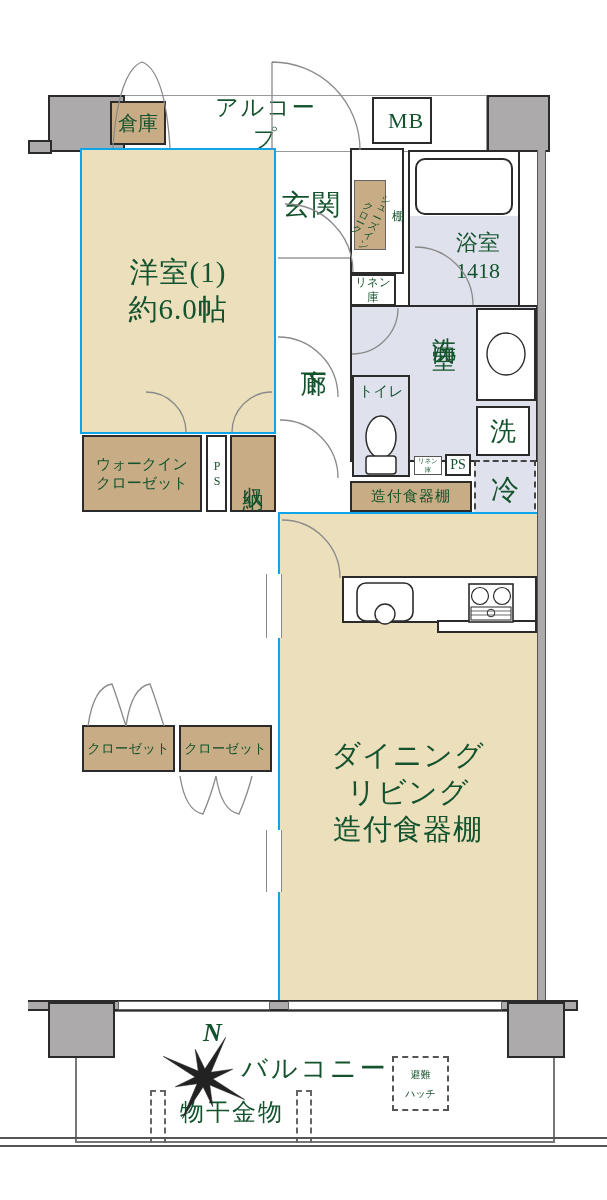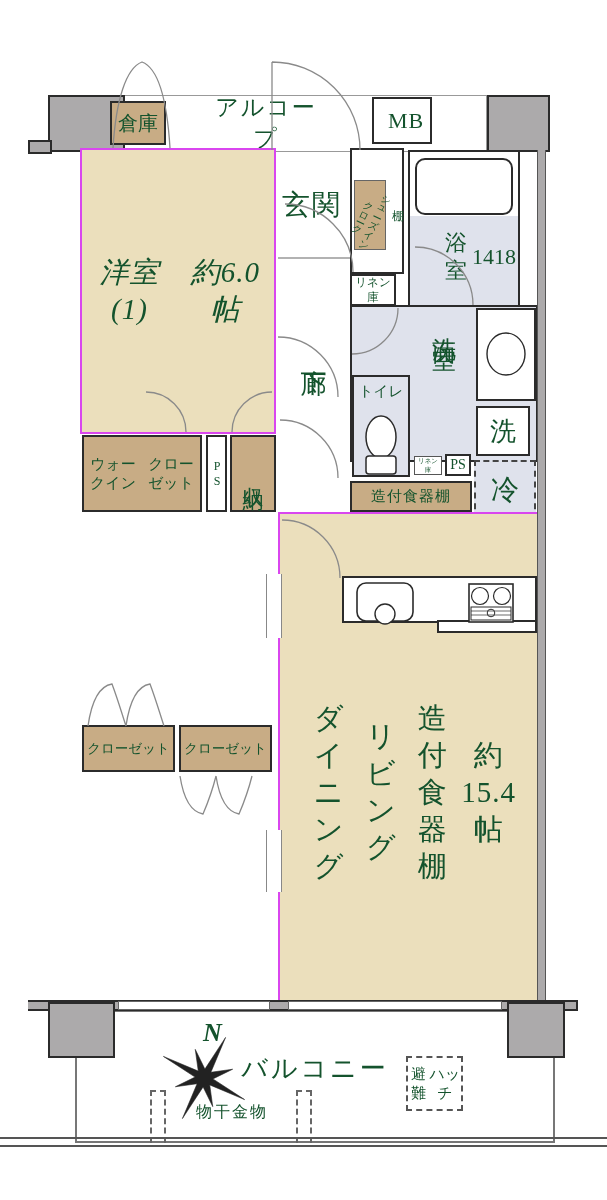--- a/index.html
+++ b/index.html
@@ -1,26 +1,26 @@
 <!DOCTYPE html>
 <html><head>
 <meta charset="utf-8">
 <style>
   html,body{margin:0;padding:0;background:#fff;}
   #plan{position:relative;width:607px;height:1200px;background:#fff;overflow:hidden;
         font-family:"Liberation Serif","DejaVu Serif",serif;color:#14532d;}
   .abs{position:absolute;box-sizing:border-box;}
-  .room{background:#EBDFBC;border:2px solid #d946ef;font-style:italic;}
+  .room{background:#EBDFBC;border:2px solid #0ea5e9;}
   .tan{background:#C8AC85;border:2px solid #2b2b2b;}
   .wet{background:#DFE2EC;}
   .wetb{background:#DFE2EC;border:2px solid #2b2b2b;}
   .whiteb{background:#fff;border:2px solid #2b2b2b;}
   .wall{background:#ACAAAB;border:2px solid #2b2b2b;}
   .cc{display:flex;align-items:center;justify-content:center;text-align:center;}
-  .col{flex-direction:row;justify-content:flex-end;}
+  .col{flex-direction:column;}
   .v{writing-mode:vertical-rl;text-orientation:upright;letter-spacing:1px;}
   .roomlbl{font-size:29px;line-height:37px;letter-spacing:1px;}
   .sicwrap{display:flex;flex-direction:row-reverse;gap:1px;transform:rotate(26deg);
            font-size:10px;line-height:12px;}
   svg{display:block;}
 </style>
 </head>
 <body>
 
 <div id="plan">
@@ -112,46 +112,45 @@
   <div class="abs tan cc" style="left:179px;top:725px;width:93px;height:47px;font-size:13.5px;">
       <span>クローゼット</span>
     </div>
 
 
   <div class="abs room" style="left:278px;top:512px;width:261px;height:490px;"></div>
   <div class="abs cc col roomlbl" style="left:300px;top:712px;width:216px;height:160px;">
     <div>ダイニング</div>
     <div>リビング</div>
     <div>造付食器棚</div>
-    <div>約15.4帖</div>
   </div>
   <div class="abs whiteb" style="left:342px;top:576px;width:195px;height:47px;"></div>
   <div class="abs whiteb" style="left:437px;top:620px;width:100px;height:13px;"></div>
 
   <div class="abs" style="left:266px;top:574px;width:16px;height:64px;background:#fff;border-left:1px solid #888;border-right:1px solid #888;"></div>
   <div class="abs" style="left:266px;top:830px;width:16px;height:62px;background:#fff;border-left:1px solid #888;border-right:1px solid #888;"></div>
 
   <div class="abs" style="left:537px;top:150px;width:9px;height:852px;background:#ACAAAB;border-left:1px solid #555;border-right:1px solid #555;"></div>
   <div class="abs" style="left:28px;top:1000px;width:550px;height:11px;background:#ACAAAB;border-top:2px solid #2b2b2b;border-bottom:2px solid #2b2b2b;"></div>
   <div class="abs" style="left:118px;top:1001px;width:152px;height:9px;background:#fff;border:1px solid #666;"></div>
   <div class="abs" style="left:288px;top:1001px;width:214px;height:9px;background:#fff;border:1px solid #666;"></div>
   <div class="abs wall" style="left:48px;top:1002px;width:67px;height:56px;"></div>
   <div class="abs wall" style="left:507px;top:1002px;width:58px;height:56px;"></div>
   <div class="abs wall" style="left:563px;top:1000px;width:15px;height:11px;"></div>
 
   <div class="abs cc" style="left:240px;top:1052px;width:150px;height:32px;font-size:26px;letter-spacing:3px;">
       <span>バルコニー</span>
     </div>
   <div class="abs" style="left:203px;top:1018px;font-size:26px;font-style:italic;font-weight:bold;"><span>N</span></div>
-  <div class="abs cc" style="left:168px;top:1100px;width:128px;height:24px;font-size:16px;letter-spacing:2px;">
+  <div class="abs cc" style="left:168px;top:1100px;width:128px;height:24px;font-size:24px;letter-spacing:2px;">
       <span>物干金物</span>
     </div>
   <div class="abs" style="left:150px;top:1090px;width:16px;height:53px;border:2px dashed #666;border-bottom:none;"></div>
   <div class="abs" style="left:296px;top:1090px;width:16px;height:53px;border:2px dashed #666;border-bottom:none;"></div>
-  <div class="abs cc col" style="left:406px;top:1056px;width:57px;height:55px;border:2px dashed #555;background:#fff;font-size:15px;line-height:19px;">
+  <div class="abs cc col" style="left:392px;top:1056px;width:57px;height:55px;border:2px dashed #555;background:#fff;font-size:10px;line-height:19px;">
     <div>避難</div>
     <div>ハッチ</div>
   </div>
 
   <div class="abs" style="left:0;top:1137px;width:607px;height:10px;border-top:2px solid #555;border-bottom:2px solid #555;"></div>
 
   <svg class="abs" style="left:0;top:0;pointer-events:none;" width="607" height="1200" viewBox="0 0 607 1200">
     <g stroke="#8a8a8a" stroke-width="1.3" fill="none">
       <path d="M113,148 C116,100 126,68 142,62 C158,68 167,100 170,148"></path>
       <path d="M272,62 L272,150 M272,62 A88,88 0 0 1 360,150"></path>

